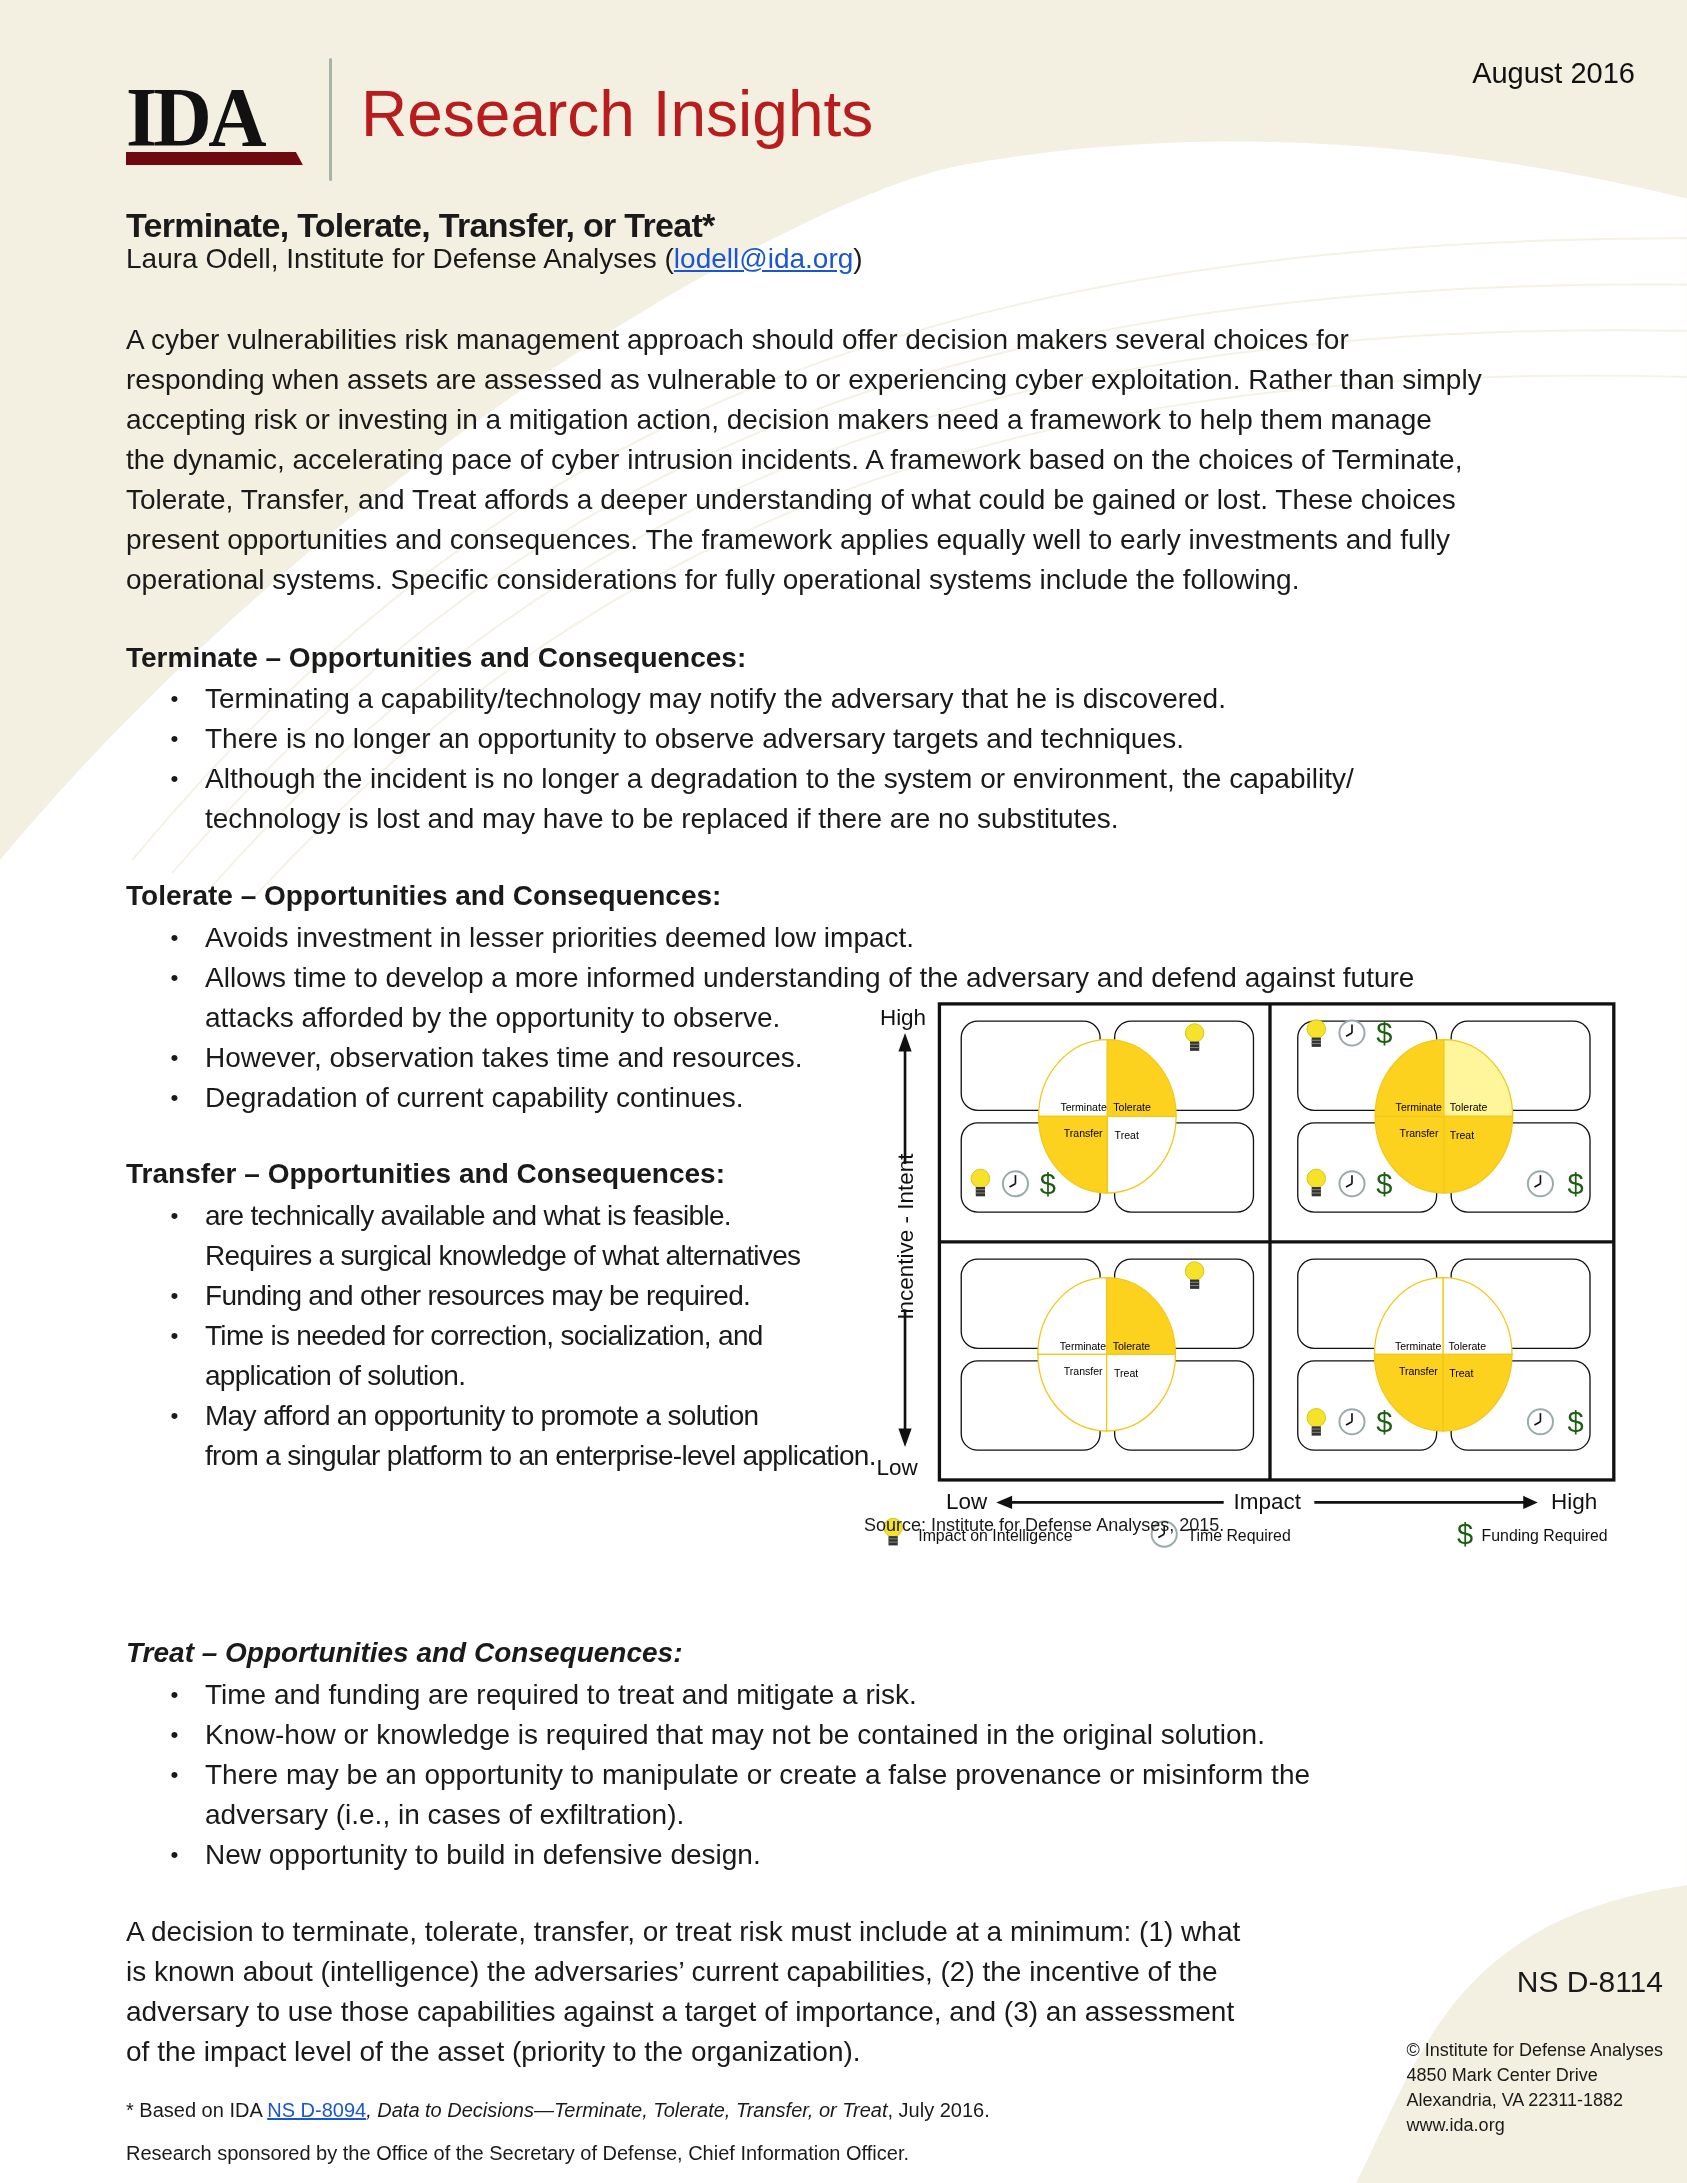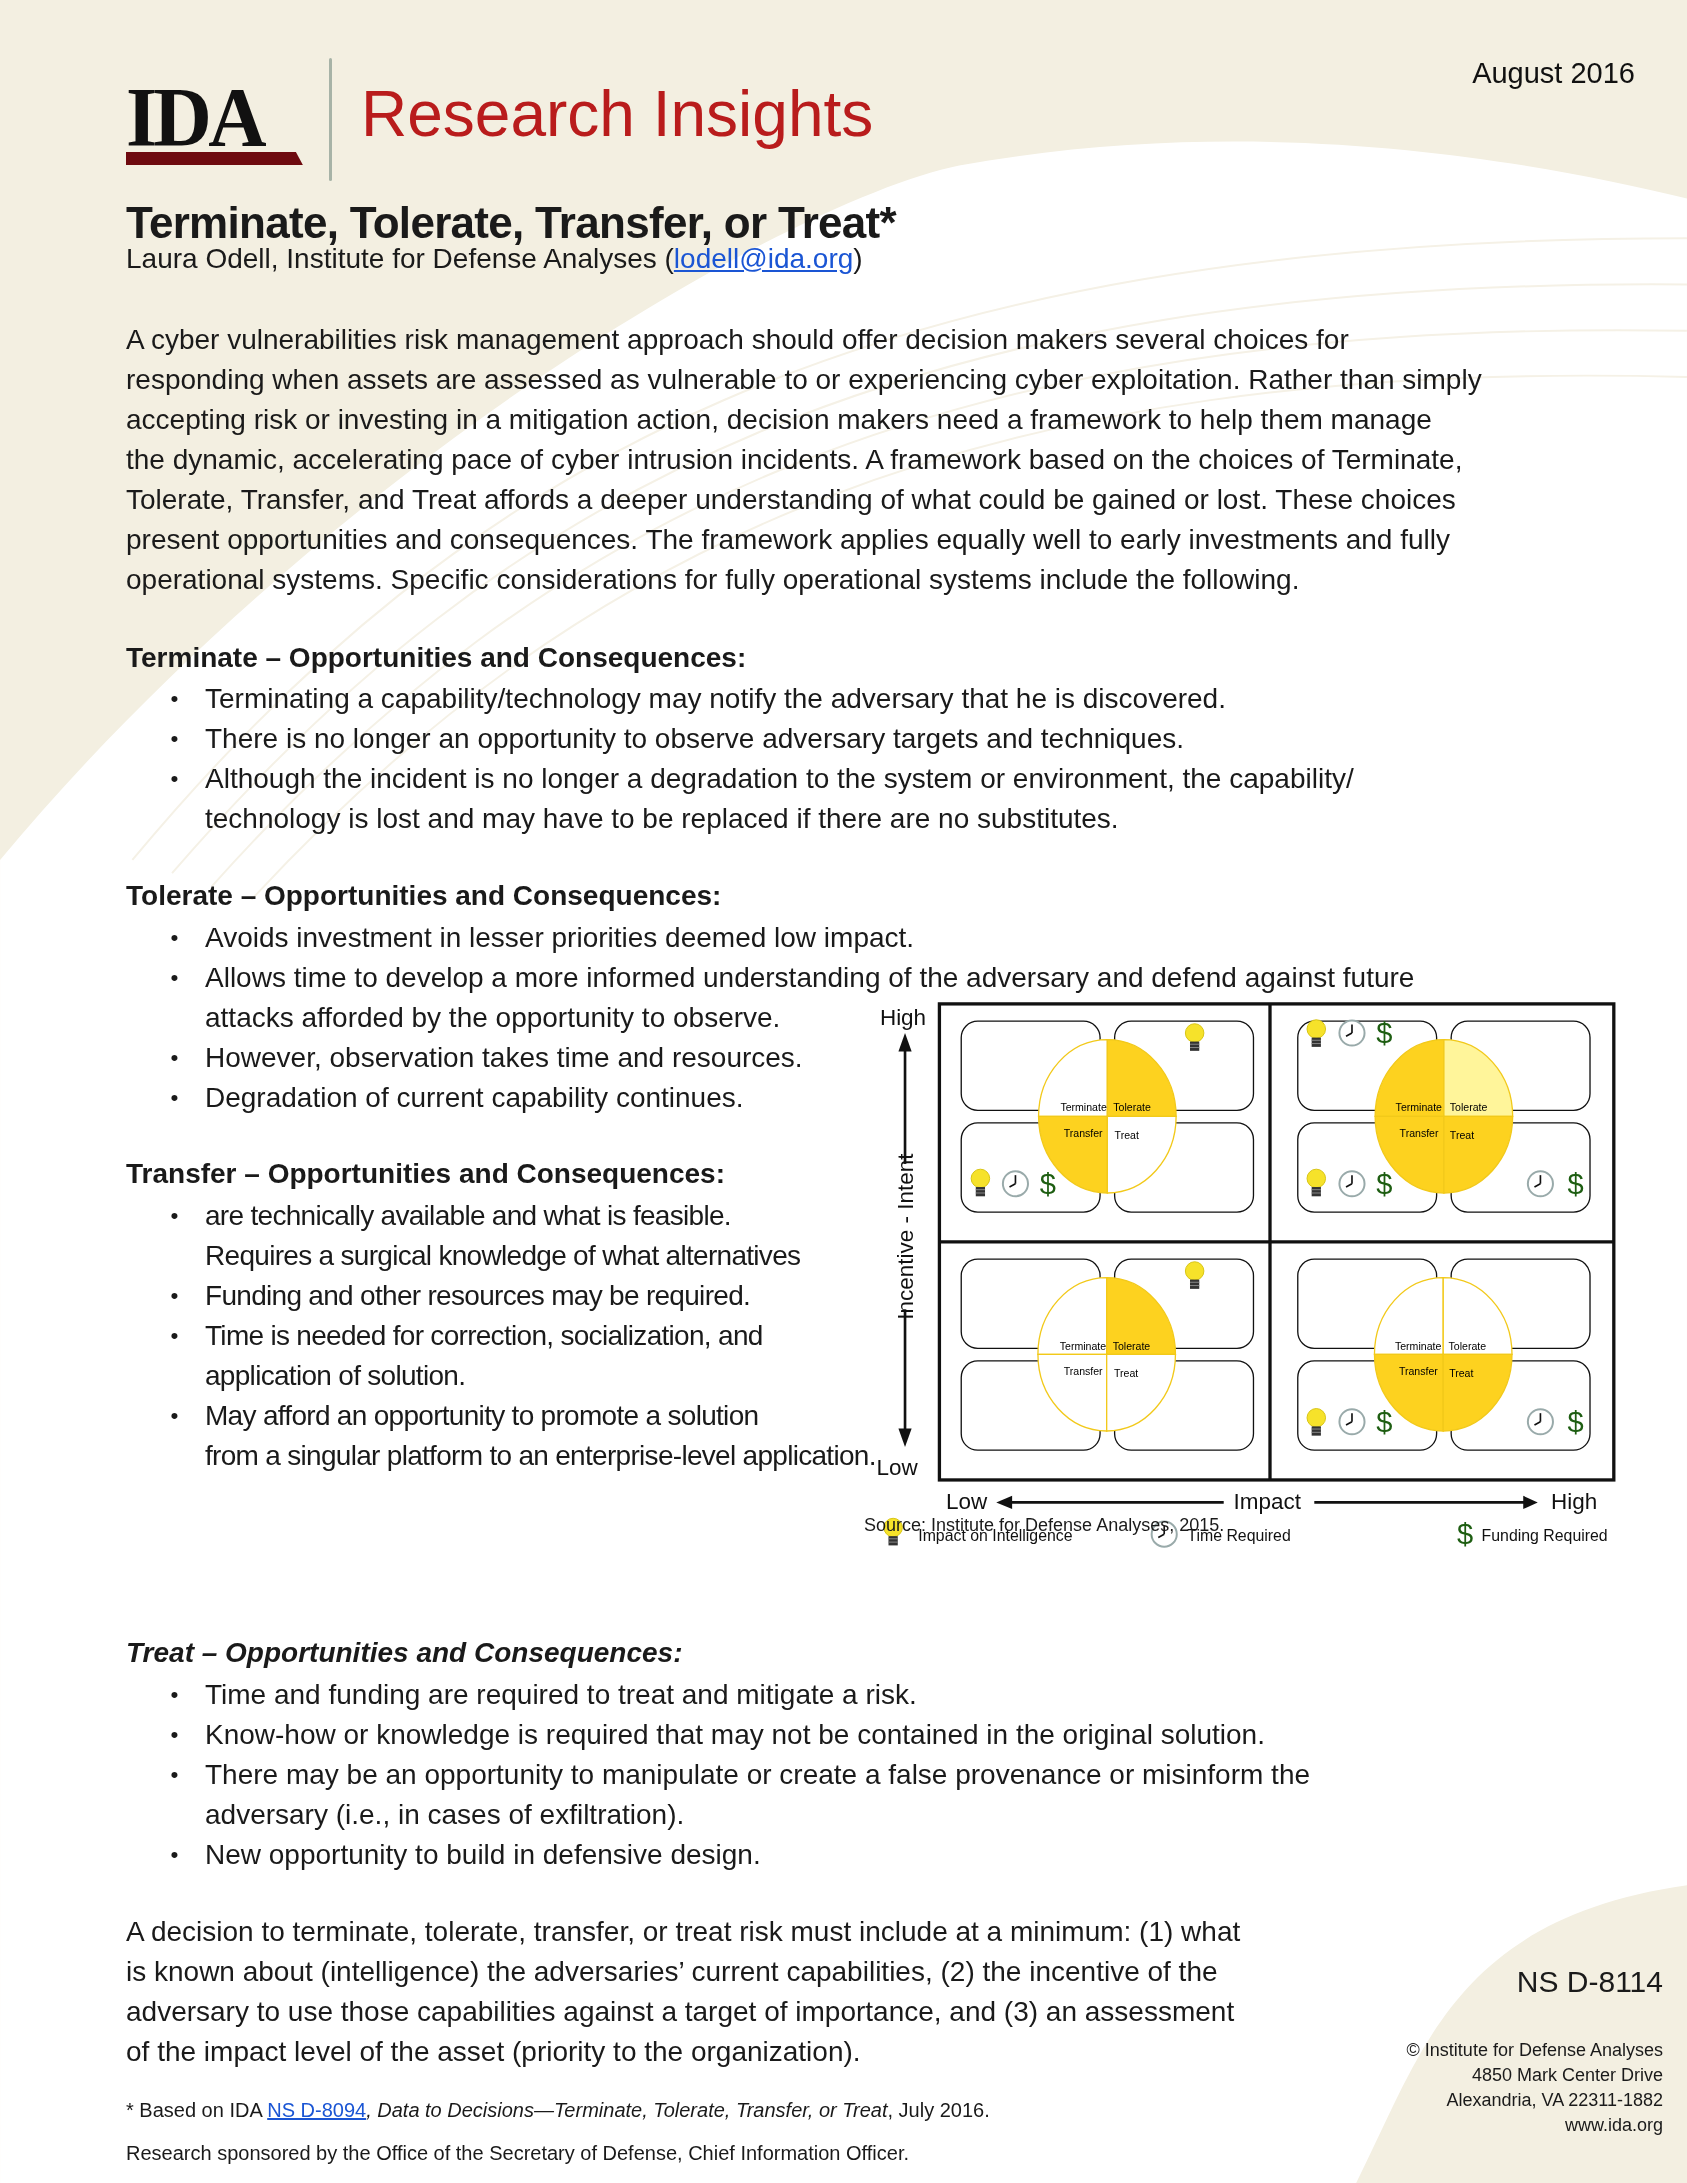--- a/index.html
+++ b/index.html
@@ -5,32 +5,32 @@
   html,body{margin:0;padding:0;}
   body{width:1687px;height:2183px;position:relative;overflow:hidden;background:#f3efe1;font-family:"Liberation Sans",sans-serif;color:#1a1a1a;}
   .bg-curve{position:absolute;left:0;top:0;width:1687px;height:2183px;}
   .abs{position:absolute;}
   .logo{left:126px;top:78px;width:179px;height:86px;}
   .logo-text{font-family:"Liberation Serif",serif;font-weight:bold;font-size:85px;line-height:78px;letter-spacing:-4px;color:#111;transform:scaleX(0.95);transform-origin:left;}
   .logo-bar{position:absolute;left:0;top:74px;width:177px;height:13.2px;background:#6e0a0f;clip-path:polygon(0 0,96% 0,100% 100%,0 100%);}
   .vline{left:329px;top:58px;width:3.3px;height:123px;background:#a7b3a7;border-radius:2px;}
   .series-title{left:361px;top:78px;font-size:64px;line-height:73px;color:#b91c1c;}
   .date{right:52px;top:57px;font-size:29px;color:#111;}
-  .title{left:126px;top:198px;font-size:44px;font-weight:bold;letter-spacing:-0.7px;}
+  .title{left:126px;top:206px;font-size:34px;font-weight:bold;letter-spacing:-0.7px;}
   .byline{left:126px;top:243px;font-size:28px;}
   .byline a{color:#1a55d4;text-decoration:underline;}
   .para{left:126px;font-size:28px;line-height:40px;width:1482px;}
   .h2{left:126px;font-size:28px;font-weight:bold;}
   ul.bl{position:absolute;left:152px;margin:0;padding:0;list-style:none;font-size:28px;line-height:40px;}
   ul.bl li{position:relative;padding-left:53px;}
   ul.bl li::before{content:"•";position:absolute;left:18.5px;top:0;font-size:22.5px;}
   .diagram{left:873px;top:992px;width:794px;height:562px;}
   .foot{font-size:20px;margin-top:12px;}
   .foot a{color:#1a55d4;text-decoration:underline;}
-  .right-foot{right:24px;text-align:right;font-size:18px;line-height:25px;margin-left:27px;}
+  .right-foot{right:24px;font-size:18px;line-height:25px;margin-left:27px;}
   .nsd{right:24px;top:1965px;font-size:30px;}
 </style>
 </head>
 <body>
 
 <svg class="bg-curve" viewBox="0 0 2550 3300">
   <path d="M0 1300 C 500 700, 1200 300, 1450 250 C 1900 170, 2300 240, 2550 300 L 2550 2850 C 2200 2900, 2150 3100, 2050 3300 L 0 3300 Z" fill="#ffffff"></path>
   <g stroke="#f5f1e6" stroke-width="3" fill="none">
     <path d="M200 1300 C 700 700, 1300 360, 2550 360"></path>
     <path d="M260 1320 C 760 740, 1360 420, 2550 430"></path>

